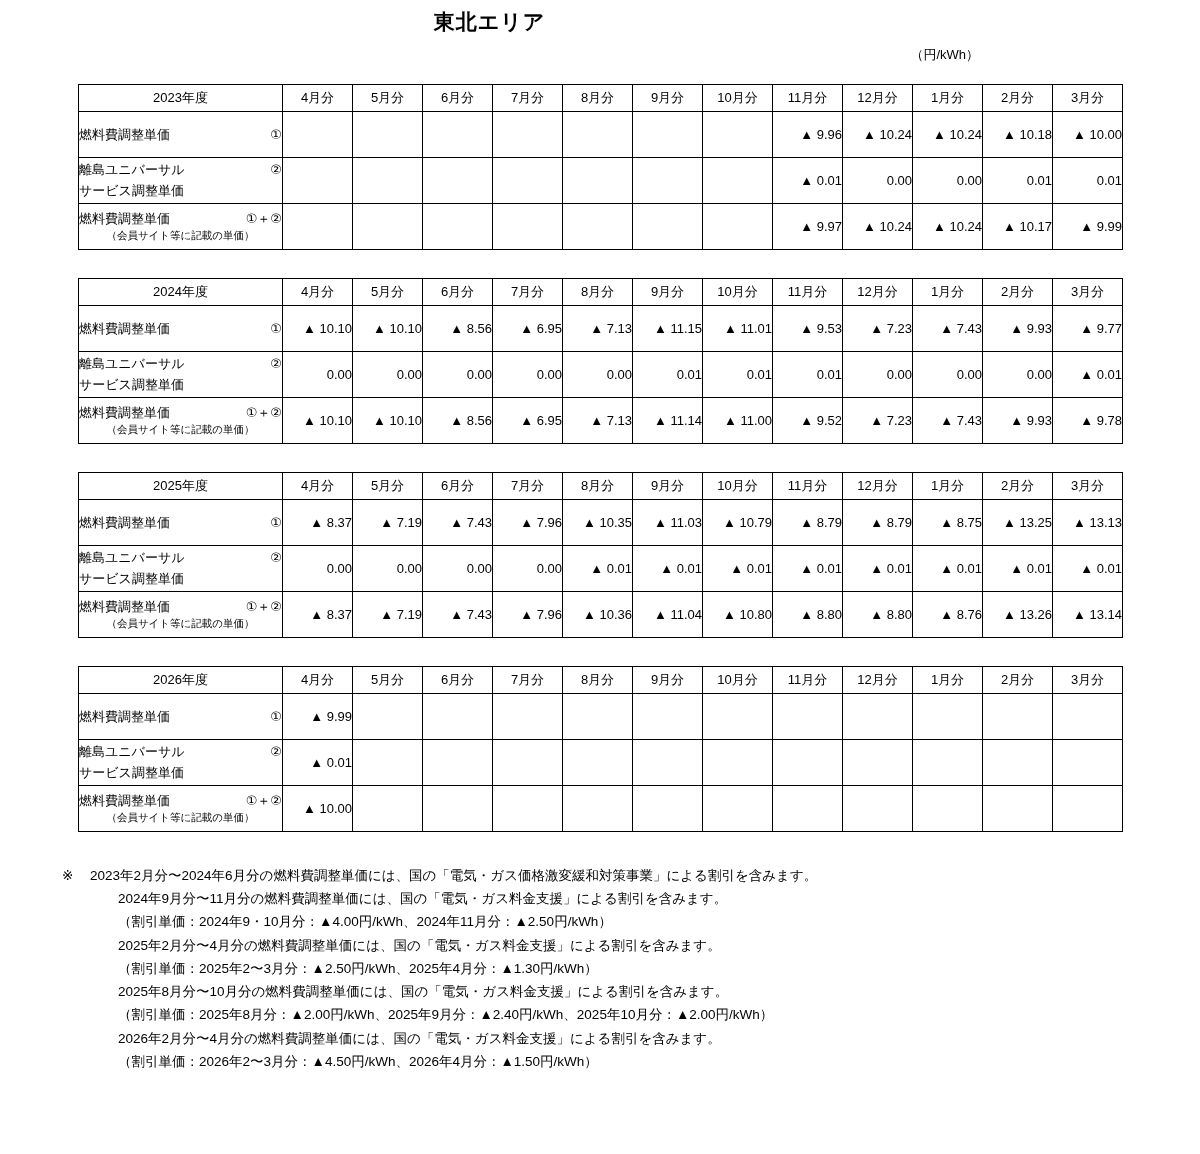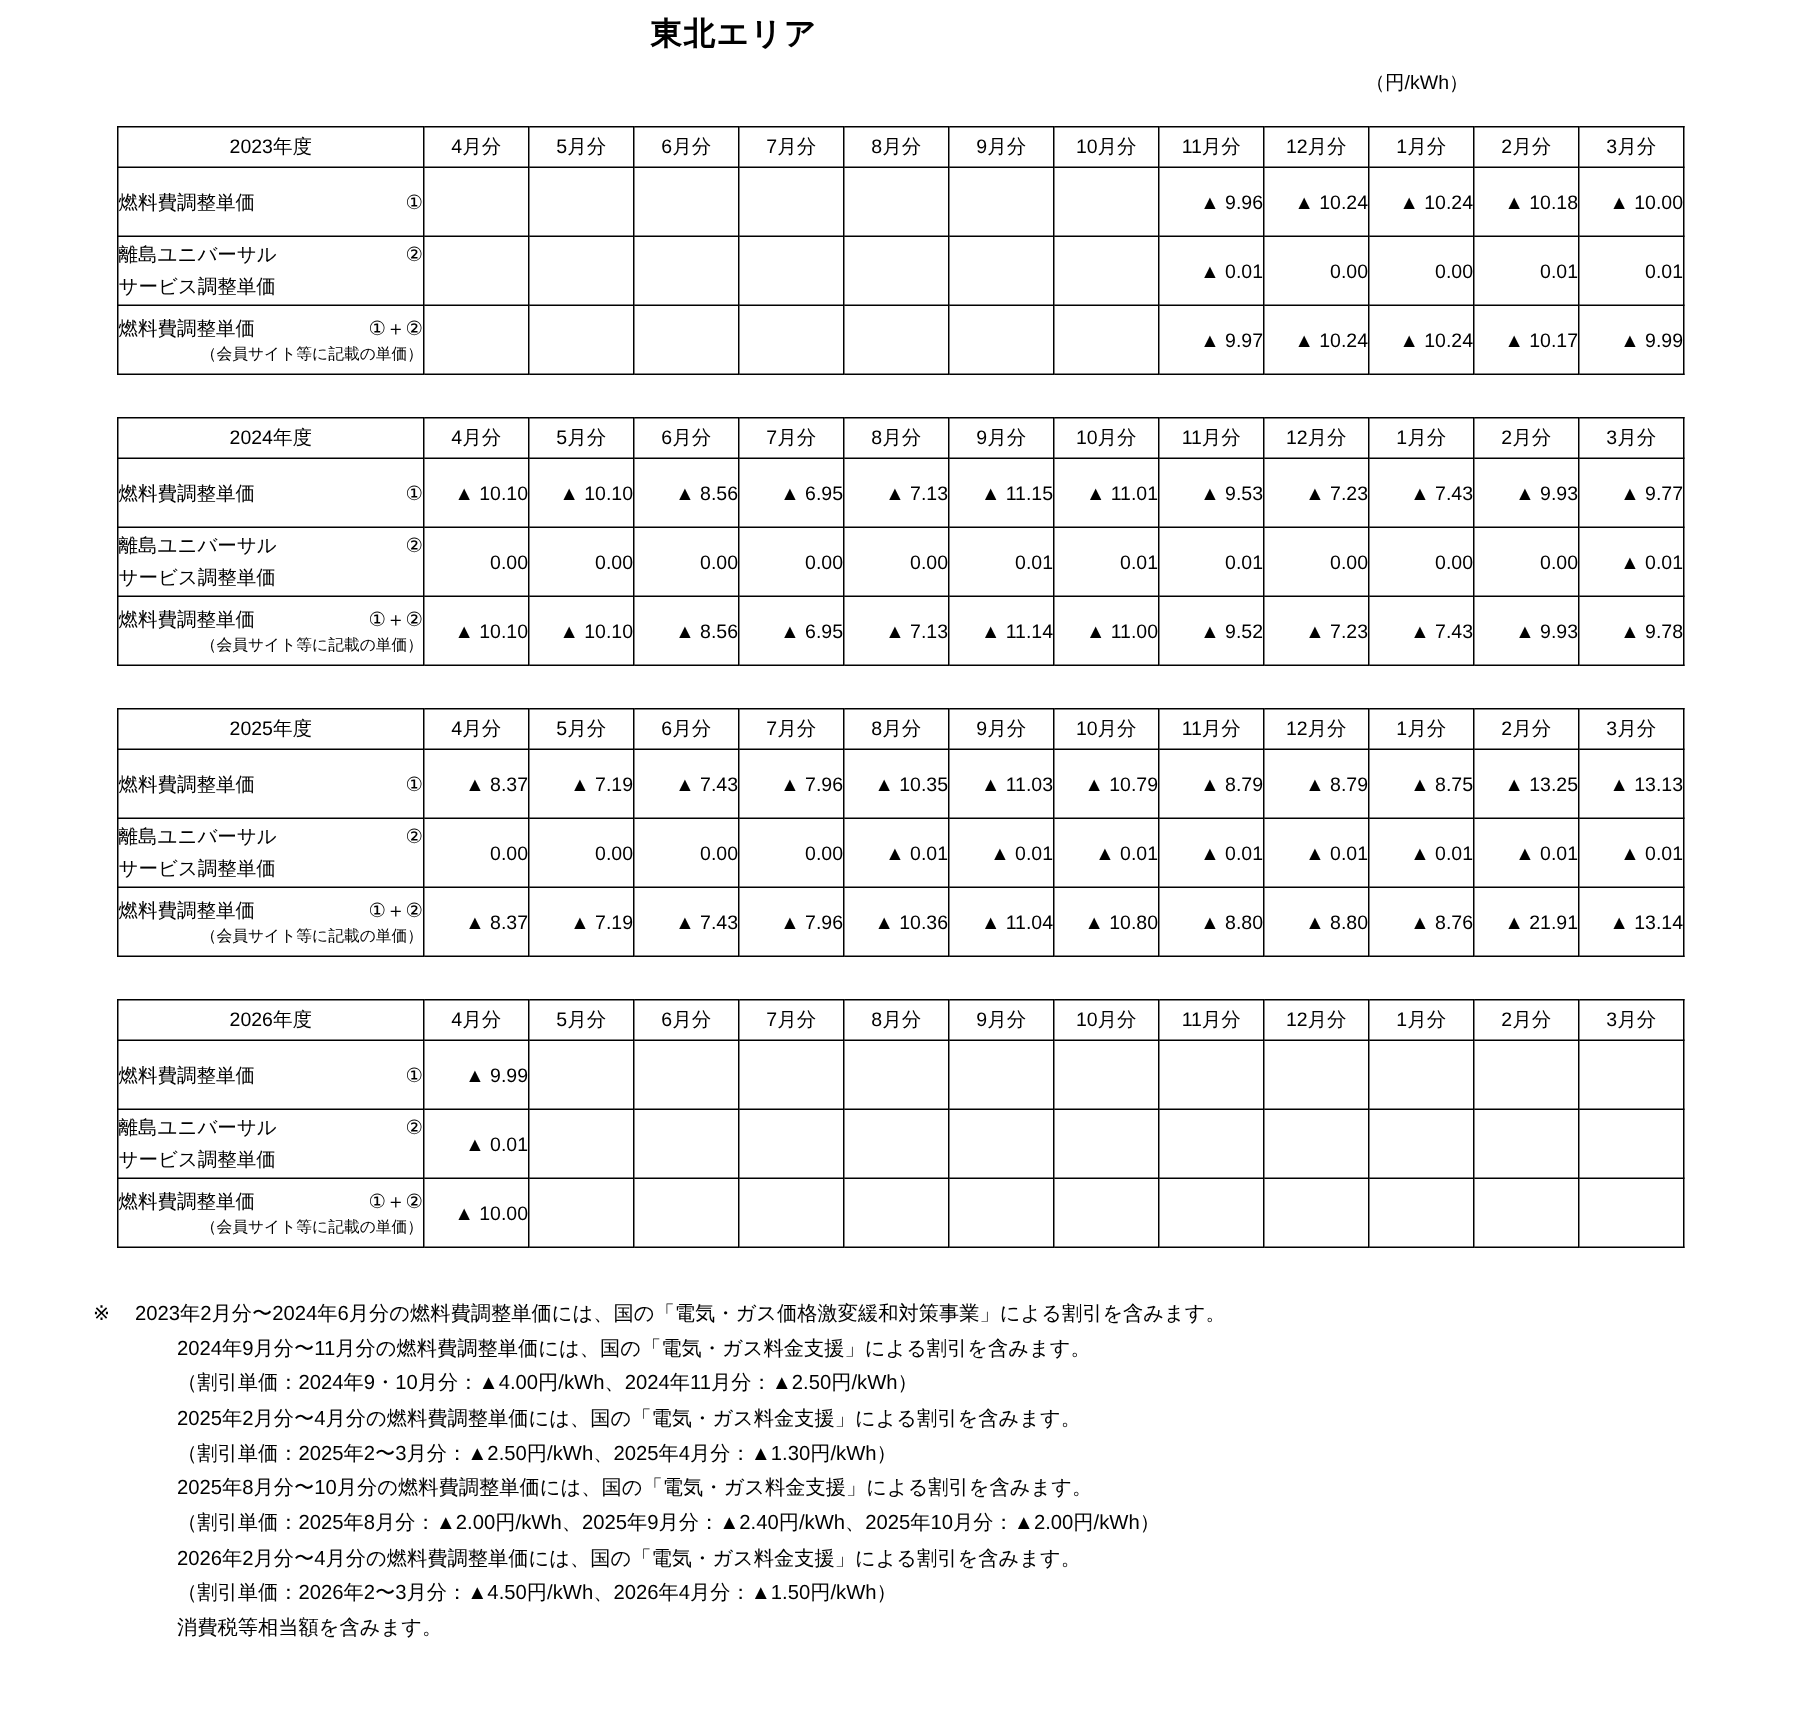--- a/index.html
+++ b/index.html
@@ -70,21 +70,21 @@
   }
   td.rowlabel .lbl-line {
     display: flex;
     align-items: center;
     justify-content: space-between;
   }
   td.rowlabel .lbl-text { white-space: nowrap; }
   td.rowlabel .lbl-mark { white-space: nowrap; padding-left: 6px; }
   td.rowlabel .sub {
     font-size: 10.5px;
-    text-align: right;
+    text-align: center;
     display: block;
     margin-top: 1px;
   }
   td.rowlabel.two-line {
     line-height: 1.55;
   }
   td.val {
     text-align: right;
     padding: 0 10px 0 4px;
     height: 46px;
@@ -397,21 +397,21 @@
               <td class="val">▲ 8.37</td>
               <td class="val">▲ 7.19</td>
               <td class="val">▲ 7.43</td>
               <td class="val">▲ 7.96</td>
               <td class="val">▲ 10.36</td>
               <td class="val">▲ 11.04</td>
               <td class="val">▲ 10.80</td>
               <td class="val">▲ 8.80</td>
               <td class="val">▲ 8.80</td>
               <td class="val">▲ 8.76</td>
-              <td class="val">▲ 21.91</td>
+              <td class="val">▲ 13.26</td>
               <td class="val">▲ 13.14</td>
             </tr>
           </tbody>
         </table>
         <table class="rate">
           <colgroup>
             <col class="lblcol">
             <col class="mcol">
             <col class="mcol">
             <col class="mcol">
@@ -538,20 +538,16 @@
           <div class="note-text indent">（割引単価：2025年8月分：▲2.00円/kWh、2025年9月分：▲2.40円/kWh、2025年10月分：▲2.00円/kWh）</div>
         </div>
         <div class="note-row">
           <div class="marker"></div>
           <div class="note-text indent">2026年2月分〜4月分の燃料費調整単価には、国の「電気・ガス料金支援」による割引を含みます。</div>
         </div>
         <div class="note-row">
           <div class="marker"></div>
           <div class="note-text indent">（割引単価：2026年2〜3月分：▲4.50円/kWh、2026年4月分：▲1.50円/kWh）</div>
         </div>
-        <div class="note-row">
-          <div class="marker"></div>
-          <div class="note-text indent">消費税等相当額を含みます。</div>
-        </div>
       </div>
   </div>
 
 </div>
 
 </body></html>

